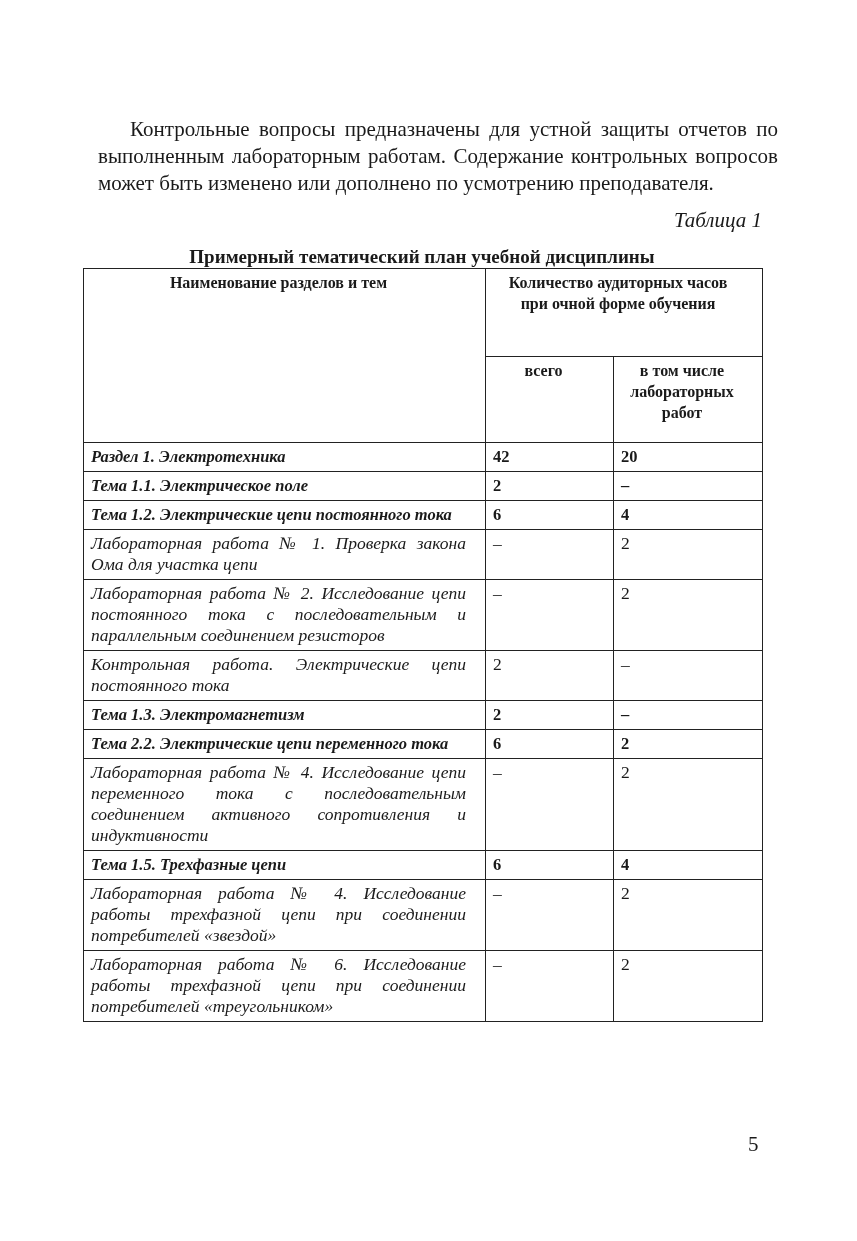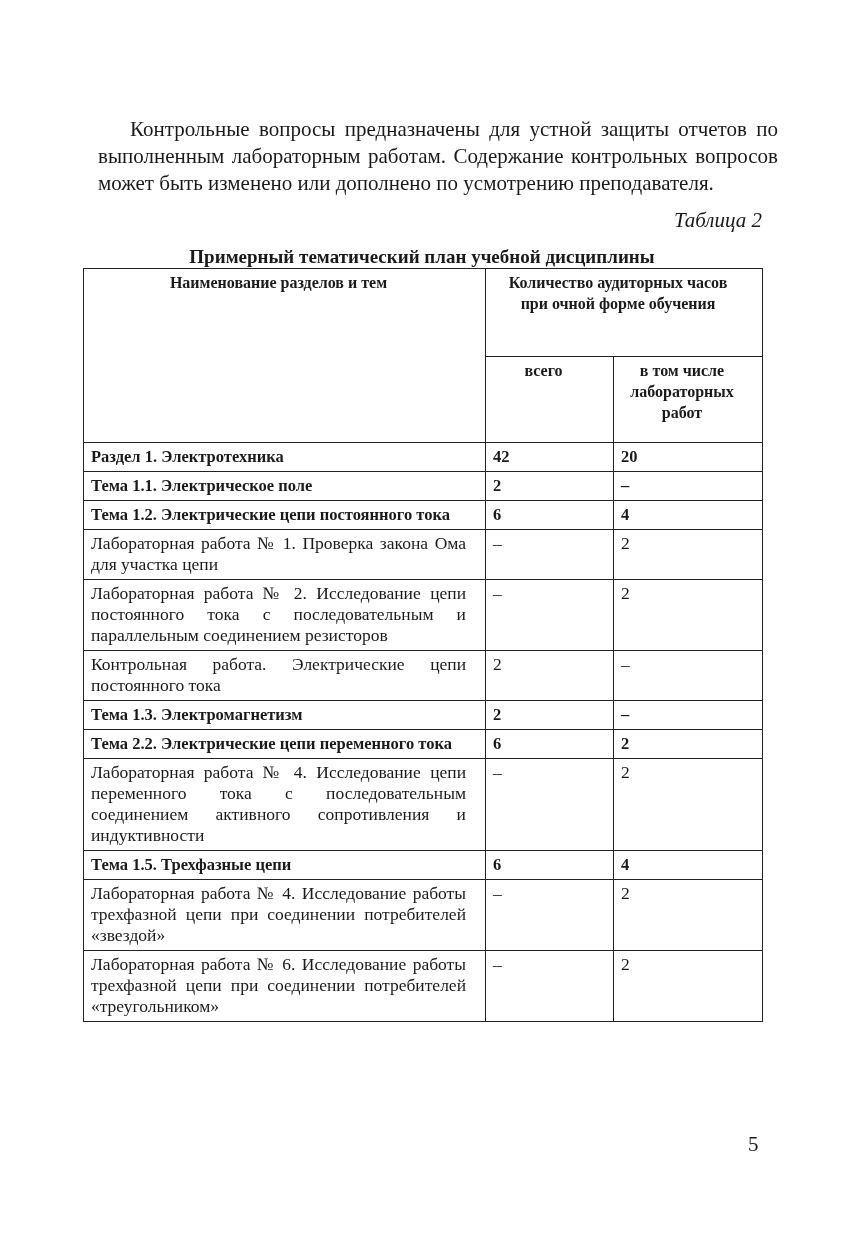--- a/index.html
+++ b/index.html
@@ -12,30 +12,30 @@
            font-size: 19px; font-weight: bold; }
   table.plan { position: absolute; left: 83px; top: 268px; width: 679px;
                border-collapse: collapse; table-layout: fixed; }
   table.plan td, table.plan th { border: 1.5px solid #222; vertical-align: top;
                padding: 3px 19px 4px 7px; font-size: 17.5px; line-height: 21px; }
   col.c1 { width: 402px; } col.c2 { width: 128px; } col.c3 { width: 149px; }
   th { font-weight: bold; font-size: 16px !important; text-align: center; }
   th.h-name { vertical-align: middle; }
   th.h-group { height: 80px; vertical-align: middle; padding-top: 10px; }
   th.h-sub { height: 78px; vertical-align: middle; }
-  td.name { text-align: justify; }
+  td.name { text-align: justify; font-style: italic; }
   td.num { }
   tr.bold td { font-weight: bold; font-size: 16.5px; }
   .page-num { position: absolute; left: 748px; top: 1132px; font-size: 21px; }
 </style>
 </head>
 <body>
 
 <p class="intro">Контрольные вопросы предназначены для устной защиты отчетов по выполненным лабораторным работам. Содержание контрольных вопросов может быть изменено или дополнено по усмотрению преподавателя.</p>
-<div class="caption">Таблица 2</div>
+<div class="caption">Таблица 1</div>
 <div class="title">Примерный тематический план учебной дисциплины</div>
 
 <table class="plan">
   <colgroup>
       <col class="c1">
       <col class="c2">
       <col class="c3">
     </colgroup>
   <thead>
     <tr>

